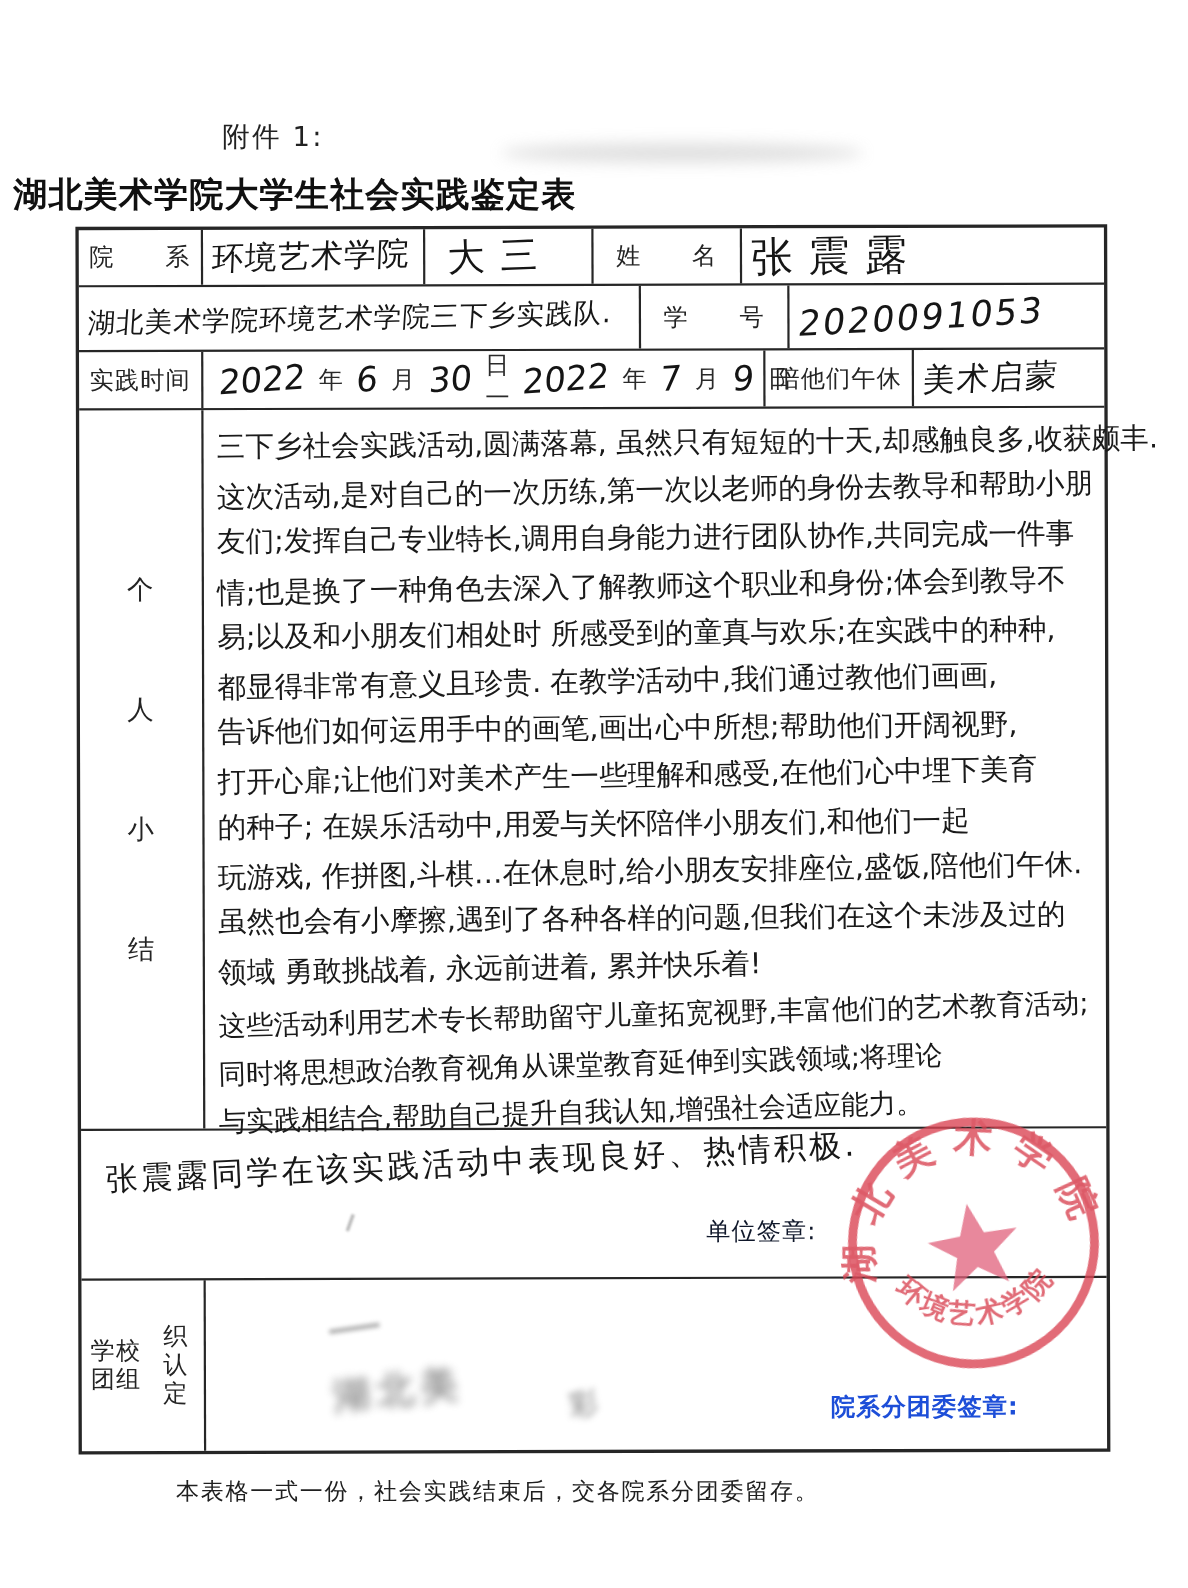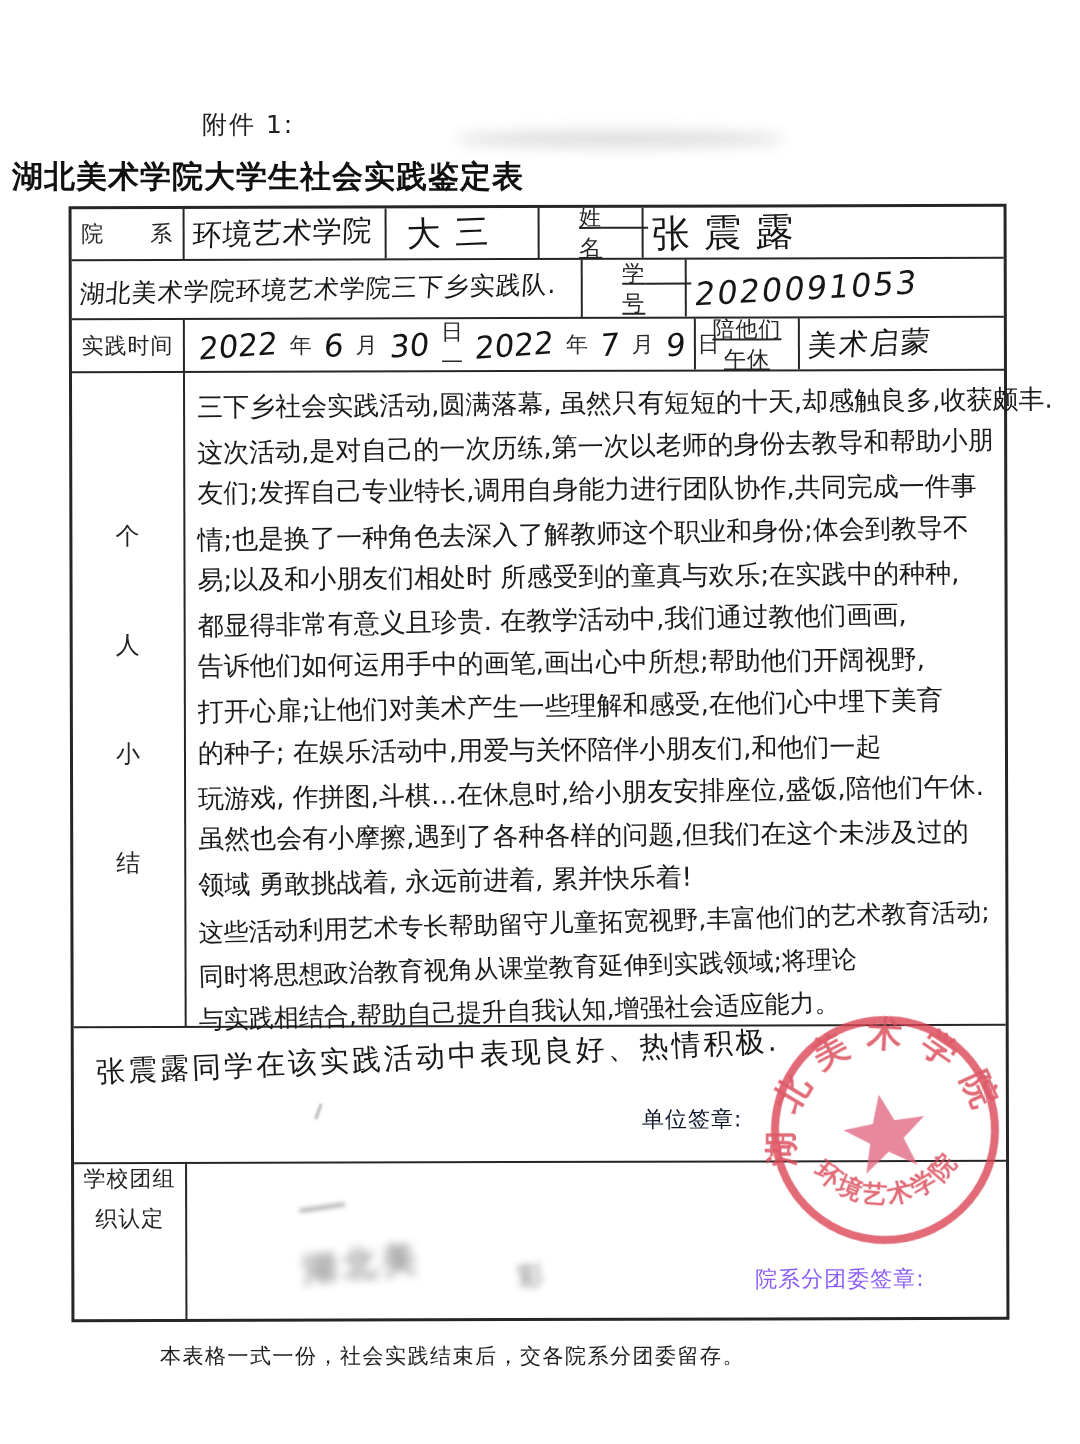--- a/index.html
+++ b/index.html
@@ -48,21 +48,21 @@
   .cell:last-child{border-right:none;}
   .label-cell{
     justify-content:center;text-align:center;
     font-size:22px;color:#242424;letter-spacing:1px;
   }
   
   .w-label{width:113px;flex:none;}
   .w-v1{width:202px;flex:none;}
   .w-grade-l{width:156px;flex:none;}
   .w-grade-v{width:153px;flex:none;}
-  .w-name-l{width:104px;flex:none;text-decoration:underline;}
+  .w-name-l{width:135px;flex:none;}
   .w-last{flex:1;}
   .w-wide{width:511px;flex:none;}
   .w-content{flex:1;}
 
   
   .r1{height:52px;}
   .r2{height:59px;}
   .r3{height:53px;}
   .r4{height:655px;}
   .r5{height:136px;}
@@ -120,25 +120,25 @@
     font-size:29px;letter-spacing:3px;color:#181818;font-weight:500;
     transform:rotate(-2.5deg);
     white-space:nowrap;
   }
   .sig-label{
     position:absolute;left:568px;top:78px;
     font-size:22px;color:#0f172a;letter-spacing:1px;
   }
 
   
-  .org-label-cell{flex-direction:column;justify-content:flex-start;gap:14px;line-height:26px;}
+  .org-label-cell{flex-direction:row;justify-content:flex-end;gap:14px;line-height:26px;}
   .org-cell{display:block;}
   .org-sig-label{
     position:absolute;left:568px;top:102px;
-    font-size:22px;color:#8b5cf6;letter-spacing:1px;
+    font-size:22px;color:#1d4ed8;letter-spacing:1px;font-weight:bold;
   }
   .smudge{
     position:absolute;color:#5a5a5a;
     filter:blur(4px);opacity:.65;
     font-size:34px;font-weight:bold;letter-spacing:6px;
     transform:rotate(-6deg);
   }
   .smudge-a{left:115px;top:78px;}
   .smudge-b{left:330px;top:95px;font-size:26px;filter:blur(3px);opacity:.5;transform:rotate(-10deg);}
   .smudge-dash{

